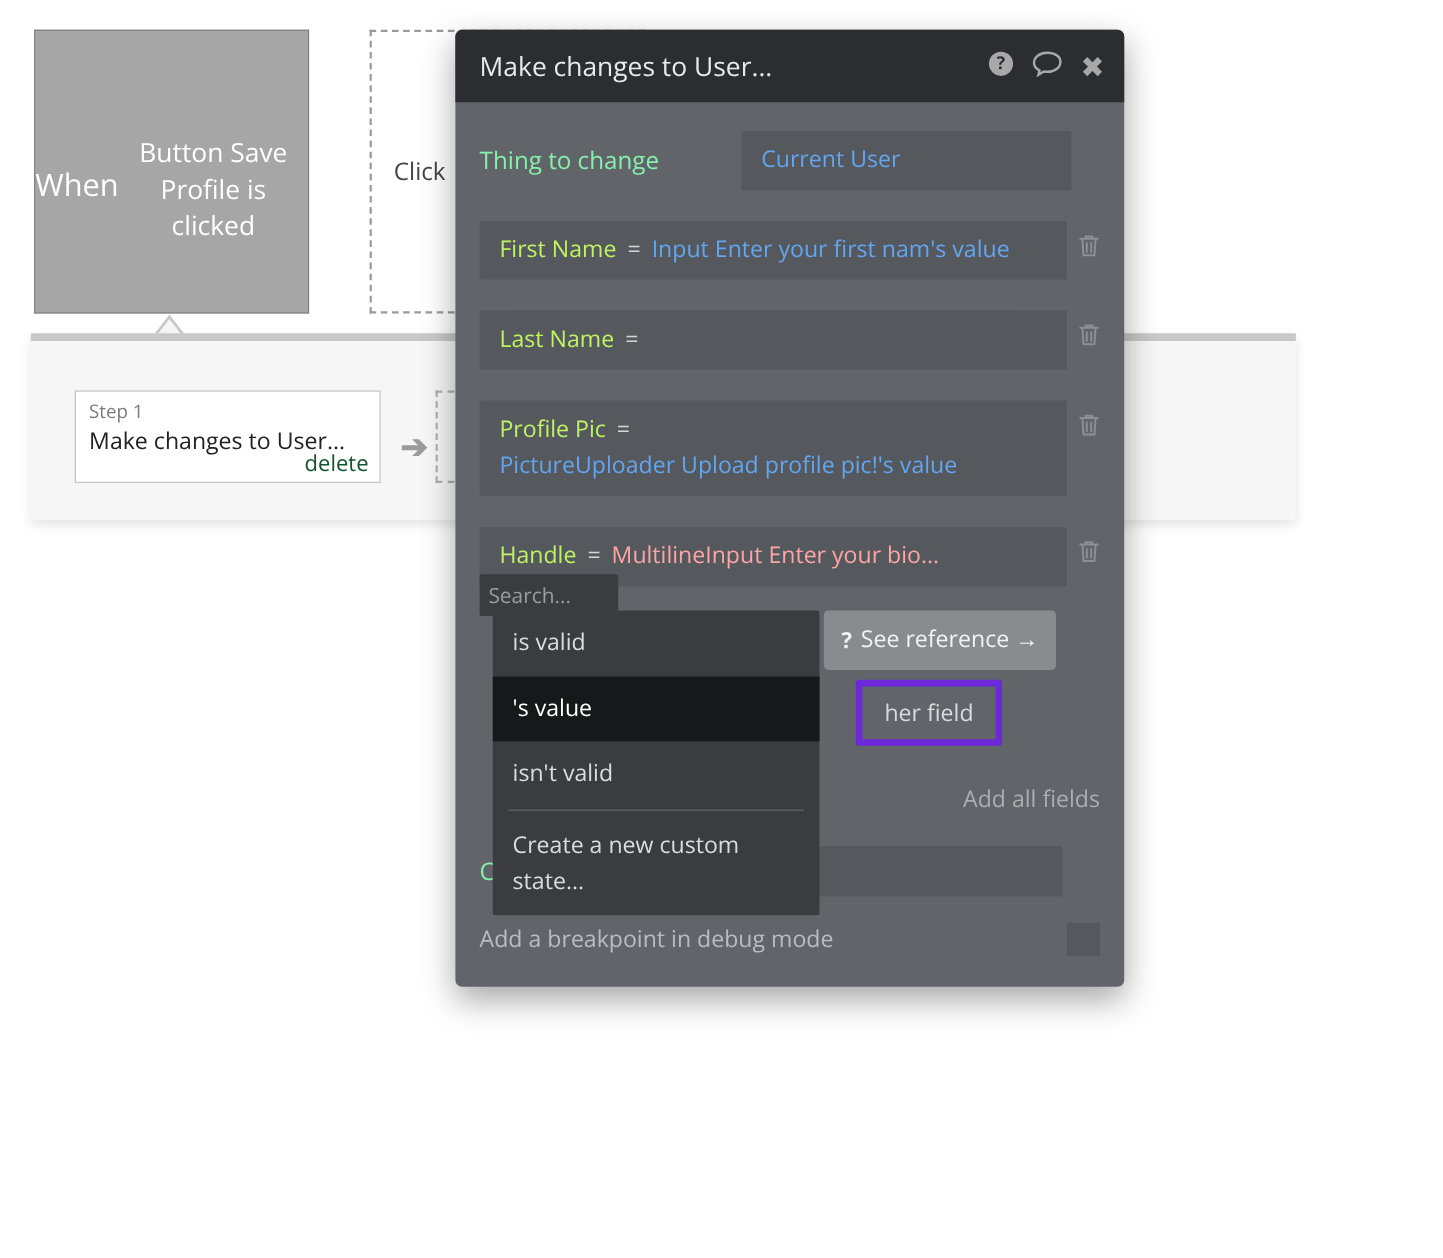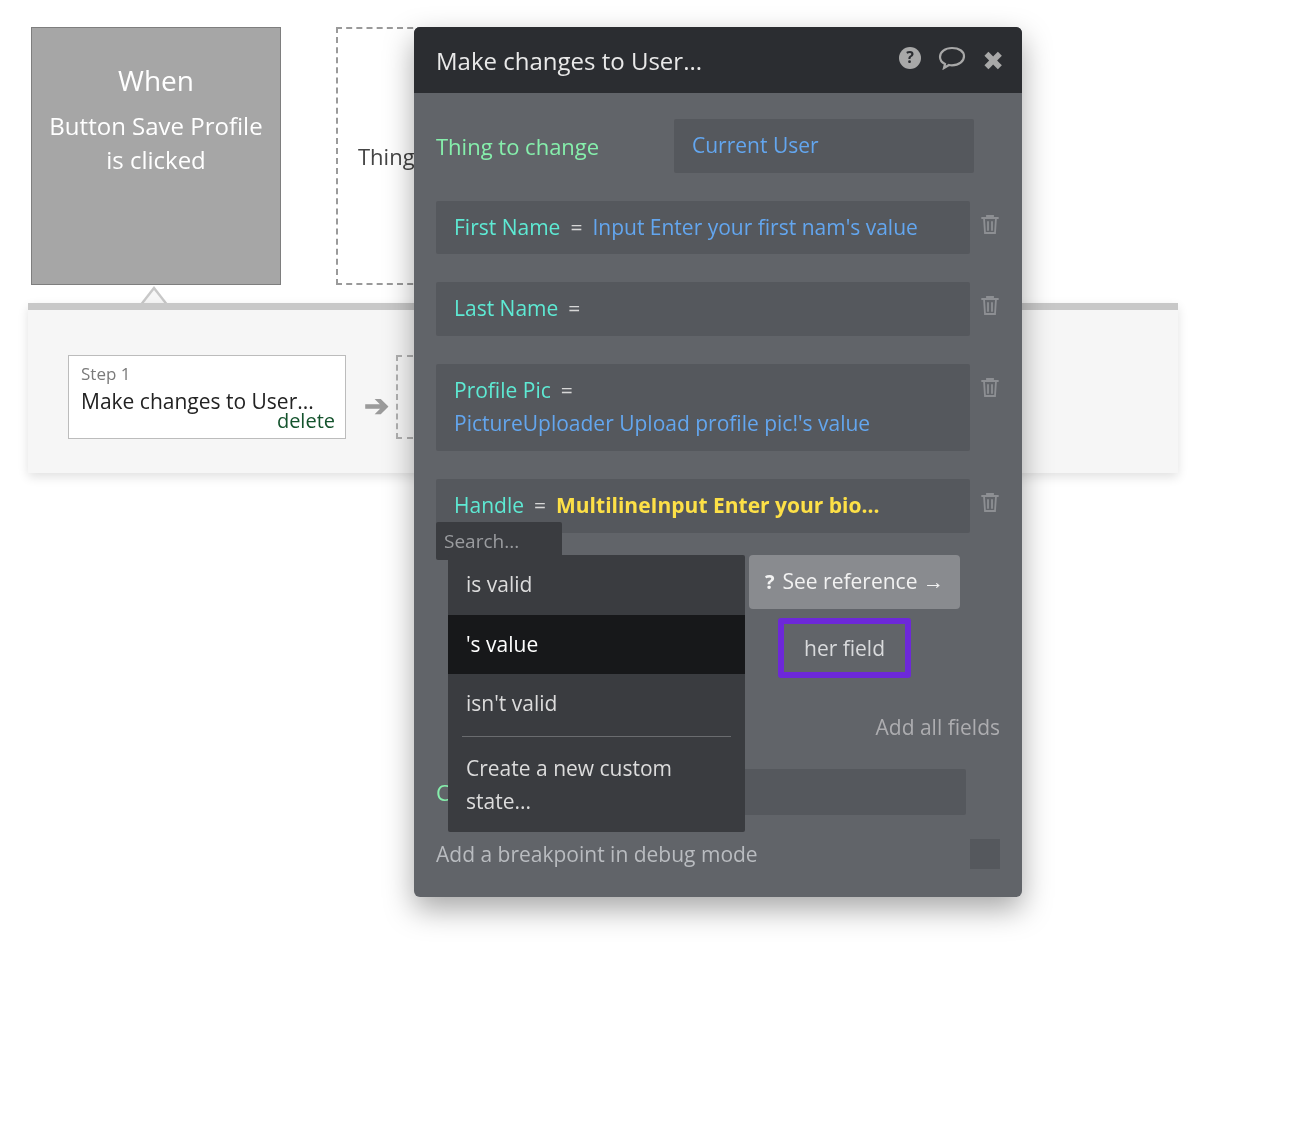--- a/index.html
+++ b/index.html
@@ -15,21 +15,21 @@
   
   .when-box {
     position: absolute;
     left: 31px;
     top: 27px;
     width: 250px;
     height: 258px;
     background: #a6a6a6;
     border: 1px solid #7e7e7e;
     display: flex;
-    flex-direction: column;
+    flex-direction: row;
     align-items: center;
     padding-top: 33px;
     color: #fff;
     text-align: center;
   }
   .when-title { font-size: 28px; font-weight: 400; margin-bottom: 10px; }
   .when-desc { font-size: 24px; font-weight: 400; line-height: 1.4; padding: 0 10px; }
 
   
   .click-box {
@@ -146,23 +146,23 @@
     border-radius: 2px;
     display: flex;
     align-items: center;
     flex-wrap: wrap;
     position: relative;
     min-height: 46px;
     line-height: 1.6;
   }
   .well-val { width: 300px; justify-content: flex-start; }
   .blue { color: #63a6ef; }
-  .yellow { color: #fde047; font-weight: bold; }
+  .yellow { color: #fca5a5; }
   .eq { color: #d7d7d7; margin: 0 10px; }
-  .field-label { color: #5eead4; }
+  .field-label { color: #bef264; }
 
   .field-row {
     display: flex;
     align-items: flex-start;
     margin-bottom: 28px;
     position: relative;
   }
   .field-row .well { flex: 1; margin-right: 10px; }
   .trash {
     color: #8d8f93;
@@ -254,21 +254,21 @@
 </style>
 </head>
 <body>
 
 <div class="when-box">
   <div class="when-title">When</div>
   <div class="when-desc">Button Save Profile is clicked</div>
 </div>
 
 <div class="click-box">
-  <span>Thing</span>
+  <span>Click</span>
 </div>
 
 <div class="tri-up"></div>
 
 <div class="step-panel">
   <div class="step-card">
     <div class="step-num">Step 1</div>
     <div class="step-title">Make changes to User...</div>
     <div class="step-delete">delete</div>
   </div>

